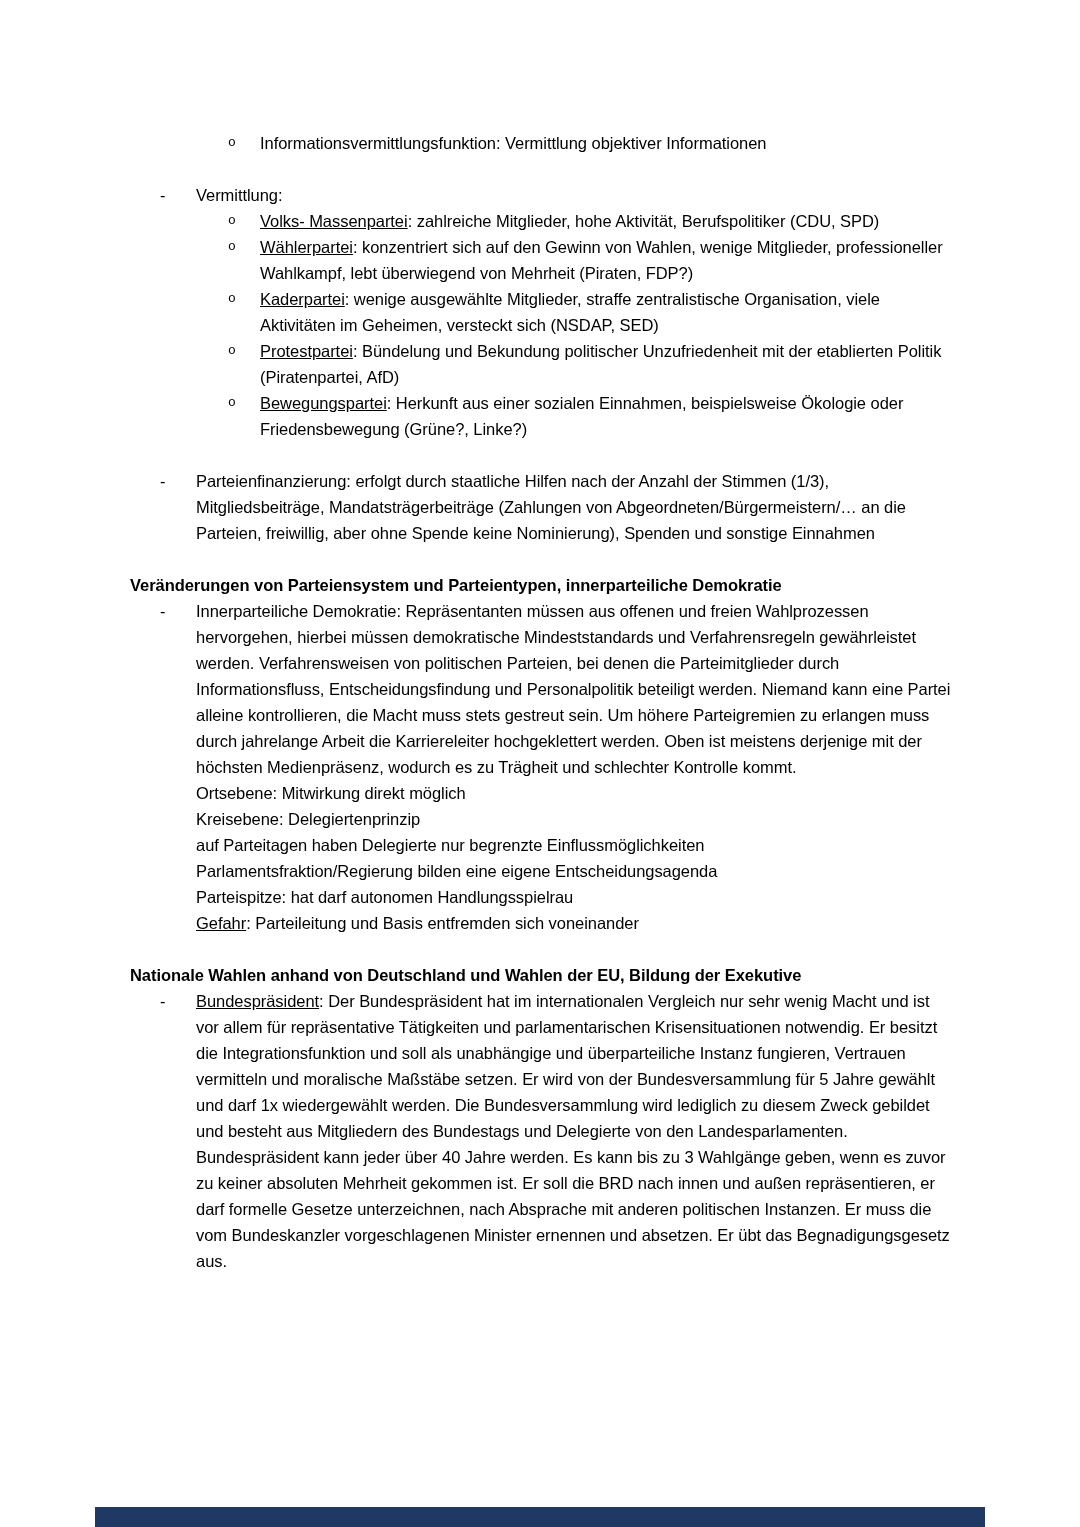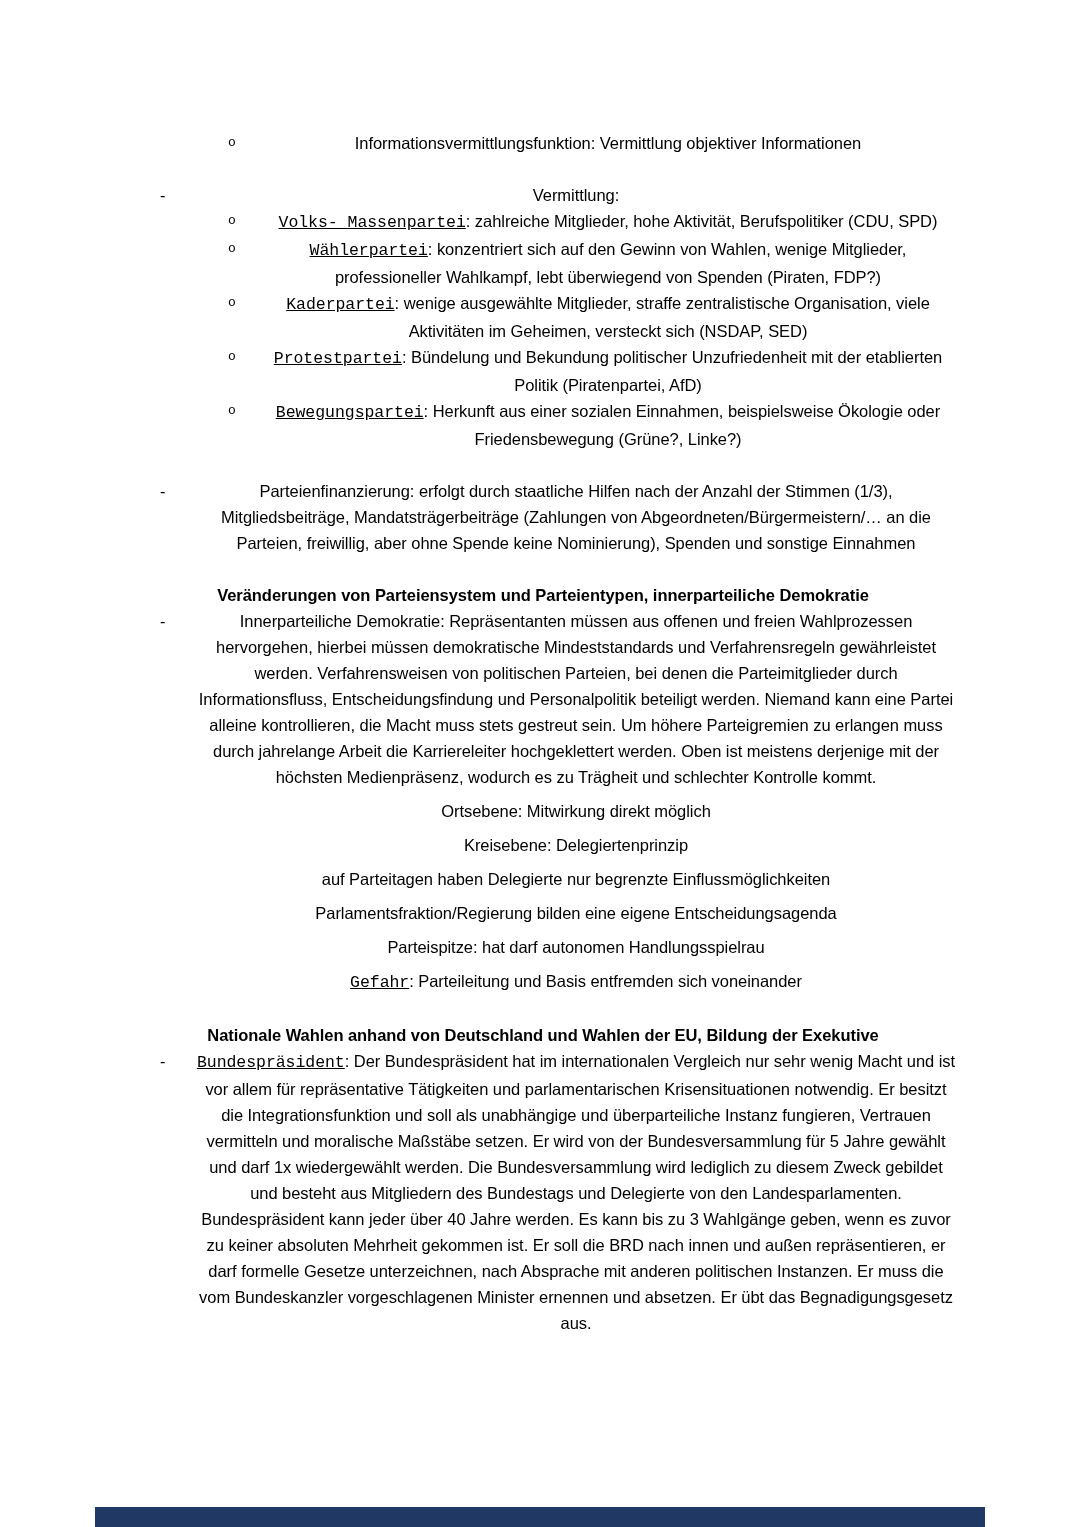--- a/index.html
+++ b/index.html
@@ -13,27 +13,27 @@
     color: #000000;
   }
   .page { position: absolute; inset: 0; background: #ffffff; }
   .content {
     position: absolute; left: 130px; top: 130px; width: 826px;
     font-size: 16.5px; line-height: 26px; letter-spacing: -0.05px;
   }
   .row { display: flex; align-items: flex-start; }
   .l1 { padding-left: 30px; }
   .l2 { padding-left: 98px; }
-  .cont { padding-left: 66px; margin-top: 8px; }
+  .cont { padding-left: 66px; }
   .marker { flex: 0 0 auto; }
   .m1 { width: 36px; }
   .m2 { width: 32px; font-family: "Liberation Mono", monospace; font-size: 13px; line-height: 26px; }
-  .text { flex: 1 1 auto; text-align: center; }
+  .text { flex: 1 1 auto; }
   .heading { font-weight: bold; }
-  .u { text-decoration: underline; font-family: Liberation Mono, monospace; }
+  .u { text-decoration: underline; }
   .gap { height: 26px; }
   .bottom-bar { position: absolute; left: 95px; bottom: 0; width: 890px; height: 20px; }
 </style>
 </head>
 <body>
 
 <div class="page">
   <div class="content">
 
     <div class="row l2">
@@ -47,21 +47,21 @@
       <span class="marker m1">-</span>
       <span class="text">Vermittlung:</span>
     </div>
 
     <div class="row l2">
       <span class="marker m2">o</span>
       <span class="text"><span class="u">Volks- Massenpartei</span><span>: zahlreiche Mitglieder, hohe Aktivität, Berufspolitiker (CDU, SPD)</span></span>
     </div>
     <div class="row l2">
       <span class="marker m2">o</span>
-      <span class="text"><span class="u">Wählerpartei</span><span>: konzentriert sich auf den Gewinn von Wahlen, wenige Mitglieder, professioneller Wahlkampf, lebt überwiegend von Spenden (Piraten, FDP?)</span></span>
+      <span class="text"><span class="u">Wählerpartei</span><span>: konzentriert sich auf den Gewinn von Wahlen, wenige Mitglieder, professioneller Wahlkampf, lebt überwiegend von Mehrheit (Piraten, FDP?)</span></span>
     </div>
     <div class="row l2">
       <span class="marker m2">o</span>
       <span class="text"><span class="u">Kaderpartei</span><span>: wenige ausgewählte Mitglieder, straffe zentralistische Organisation, viele Aktivitäten im Geheimen, versteckt sich (NSDAP, SED)</span></span>
     </div>
     <div class="row l2">
       <span class="marker m2">o</span>
       <span class="text"><span class="u">Protestpartei</span><span>: Bündelung und Bekundung politischer Unzufriedenheit mit der etablierten Politik (Piratenpartei, AfD)</span></span>
     </div>
     <div class="row l2">

